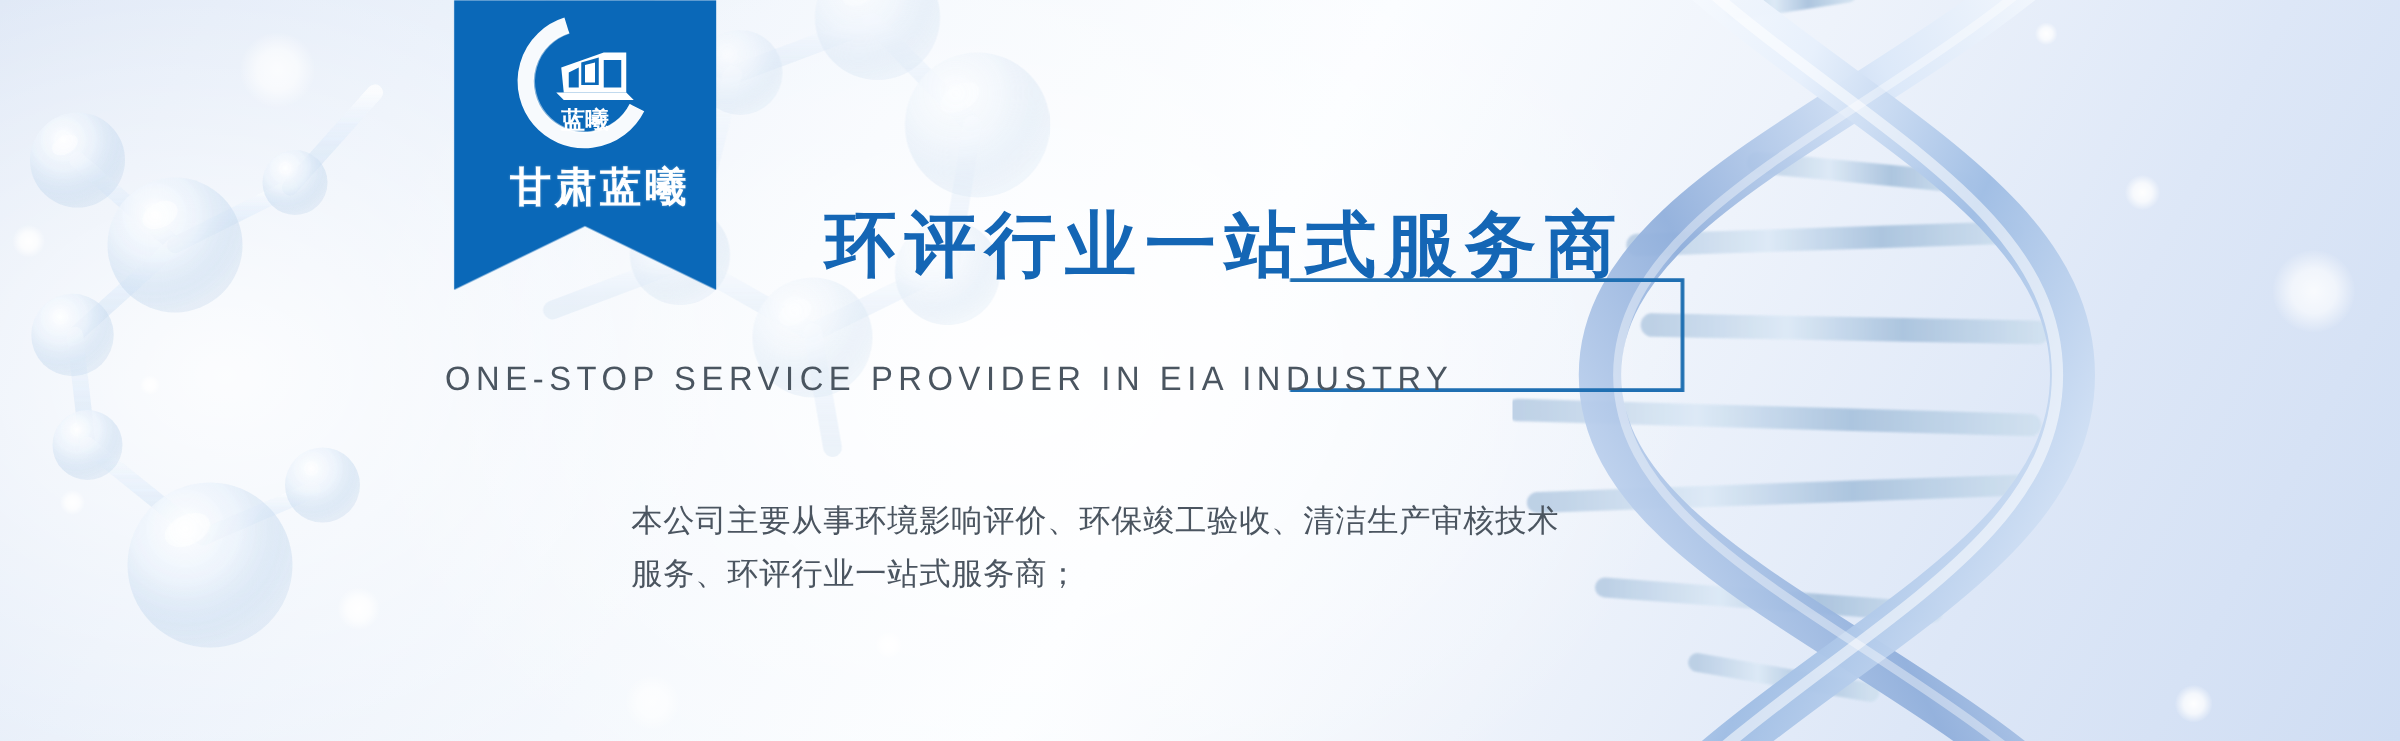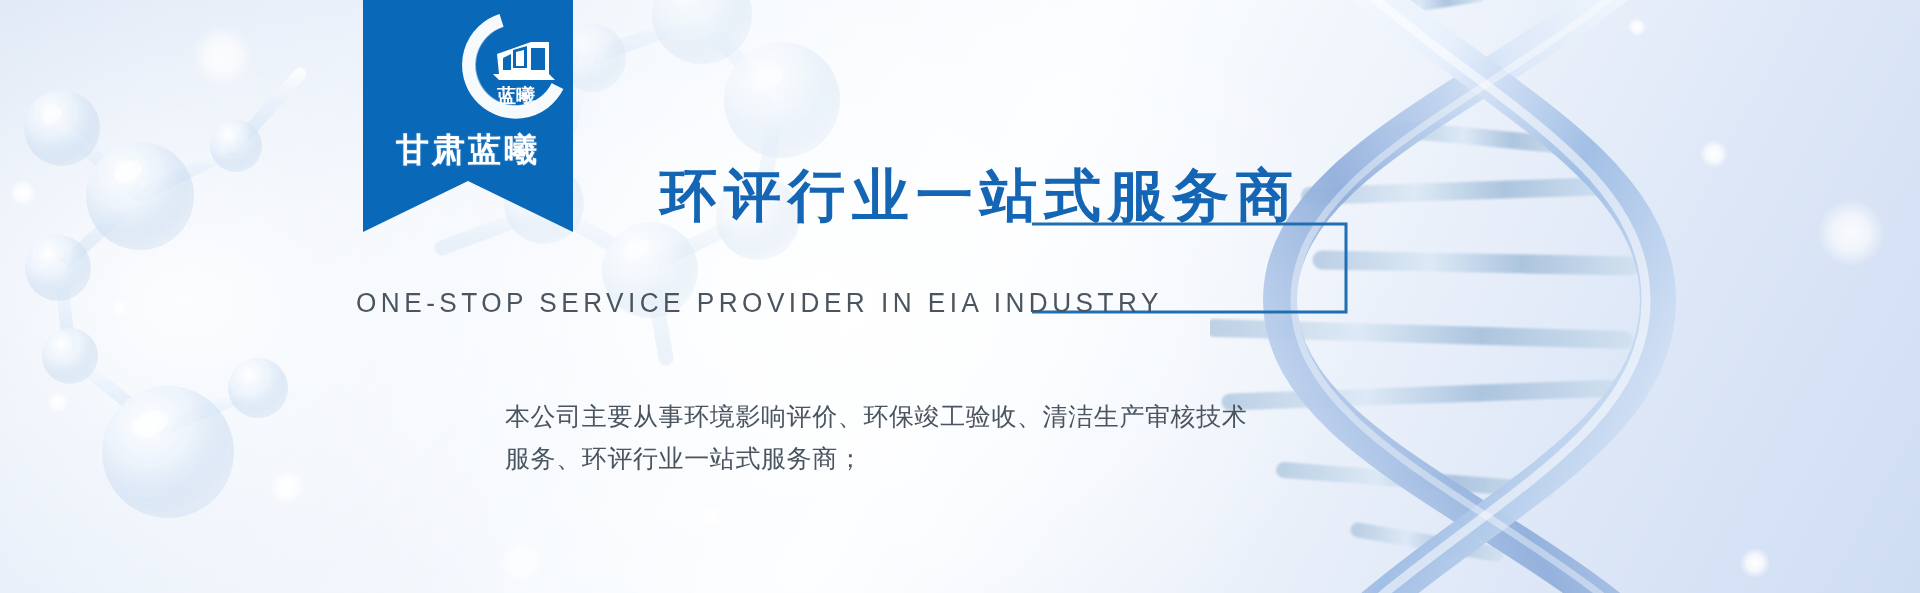--- a/index.html
+++ b/index.html
@@ -27,26 +27,27 @@
   .dna{position:absolute;right:150px;top:-30px;width:560px;height:660px;pointer-events:none;}
 
   
   .ribbon{
     position:absolute;left:363px;top:0;width:210px;height:232px;
     background:#0a68b8;
     -webkit-clip-path:polygon(0 0,100% 0,100% 100%,50% 78%,0 100%);
     clip-path:polygon(0 0,100% 0,100% 100%,50% 78%,0 100%);
     z-index:6;
   }
-  .logo-wrap{position:absolute;left:0;top:6px;width:210px;height:120px;display:flex;align-items:center;justify-content:center;padding-left:48px;}
+  .logo-wrap{position:absolute;left:0;top:6px;width:210px;height:120px;display:flex;align-items:center;justify-content:center;}
   .ribbon-name{
     position:absolute;left:0;top:128px;width:210px;text-align:center;
     color:#ffffff;font-size:33px;font-weight:700;letter-spacing:3px;
     font-family:"DejaVu Sans","Liberation Sans",sans-serif;
     text-shadow:0 0 2px rgba(255,255,255,.35);
+    padding-left:12px;
   }
 
   
   .headline{
     position:absolute;left:660px;top:158px;z-index:7;
     font-size:57px;font-weight:700;letter-spacing:7px;color:#1466b5;
     font-family:Liberation Serif, serif;
     text-shadow:0 1px 0 rgba(255,255,255,.6);
     white-space:nowrap;
   }

